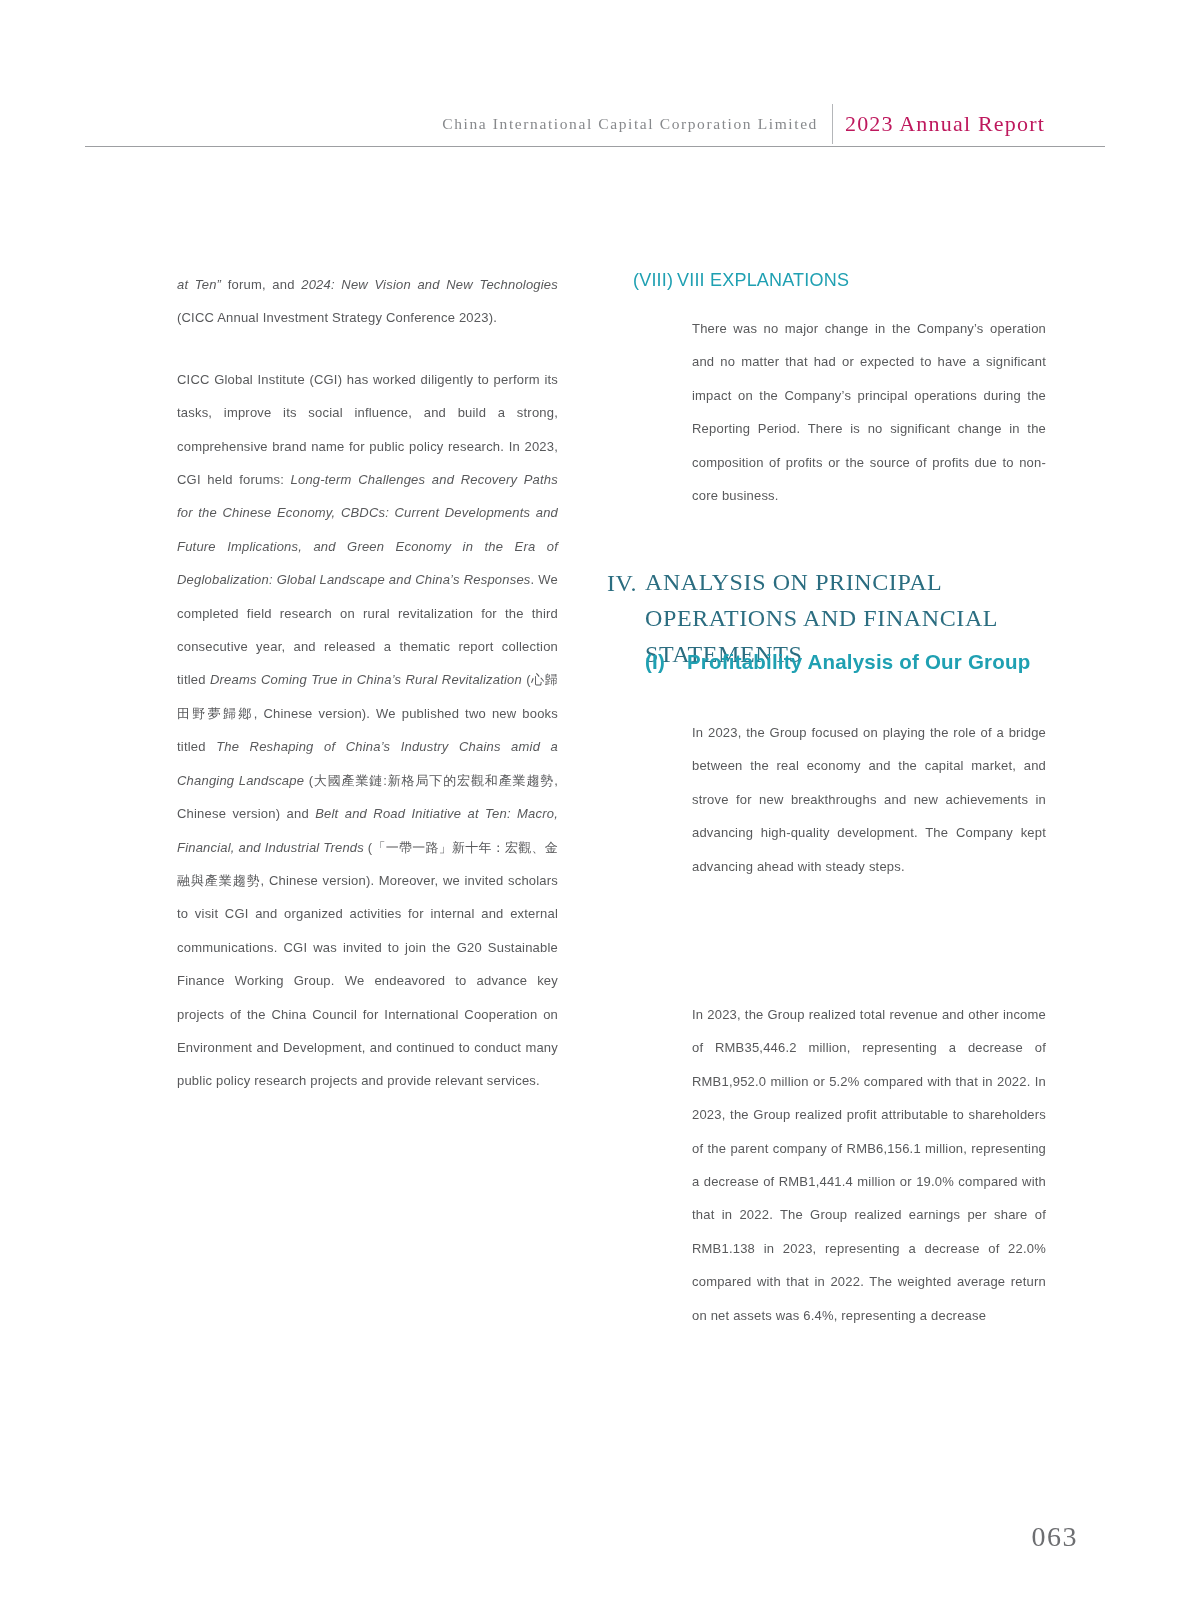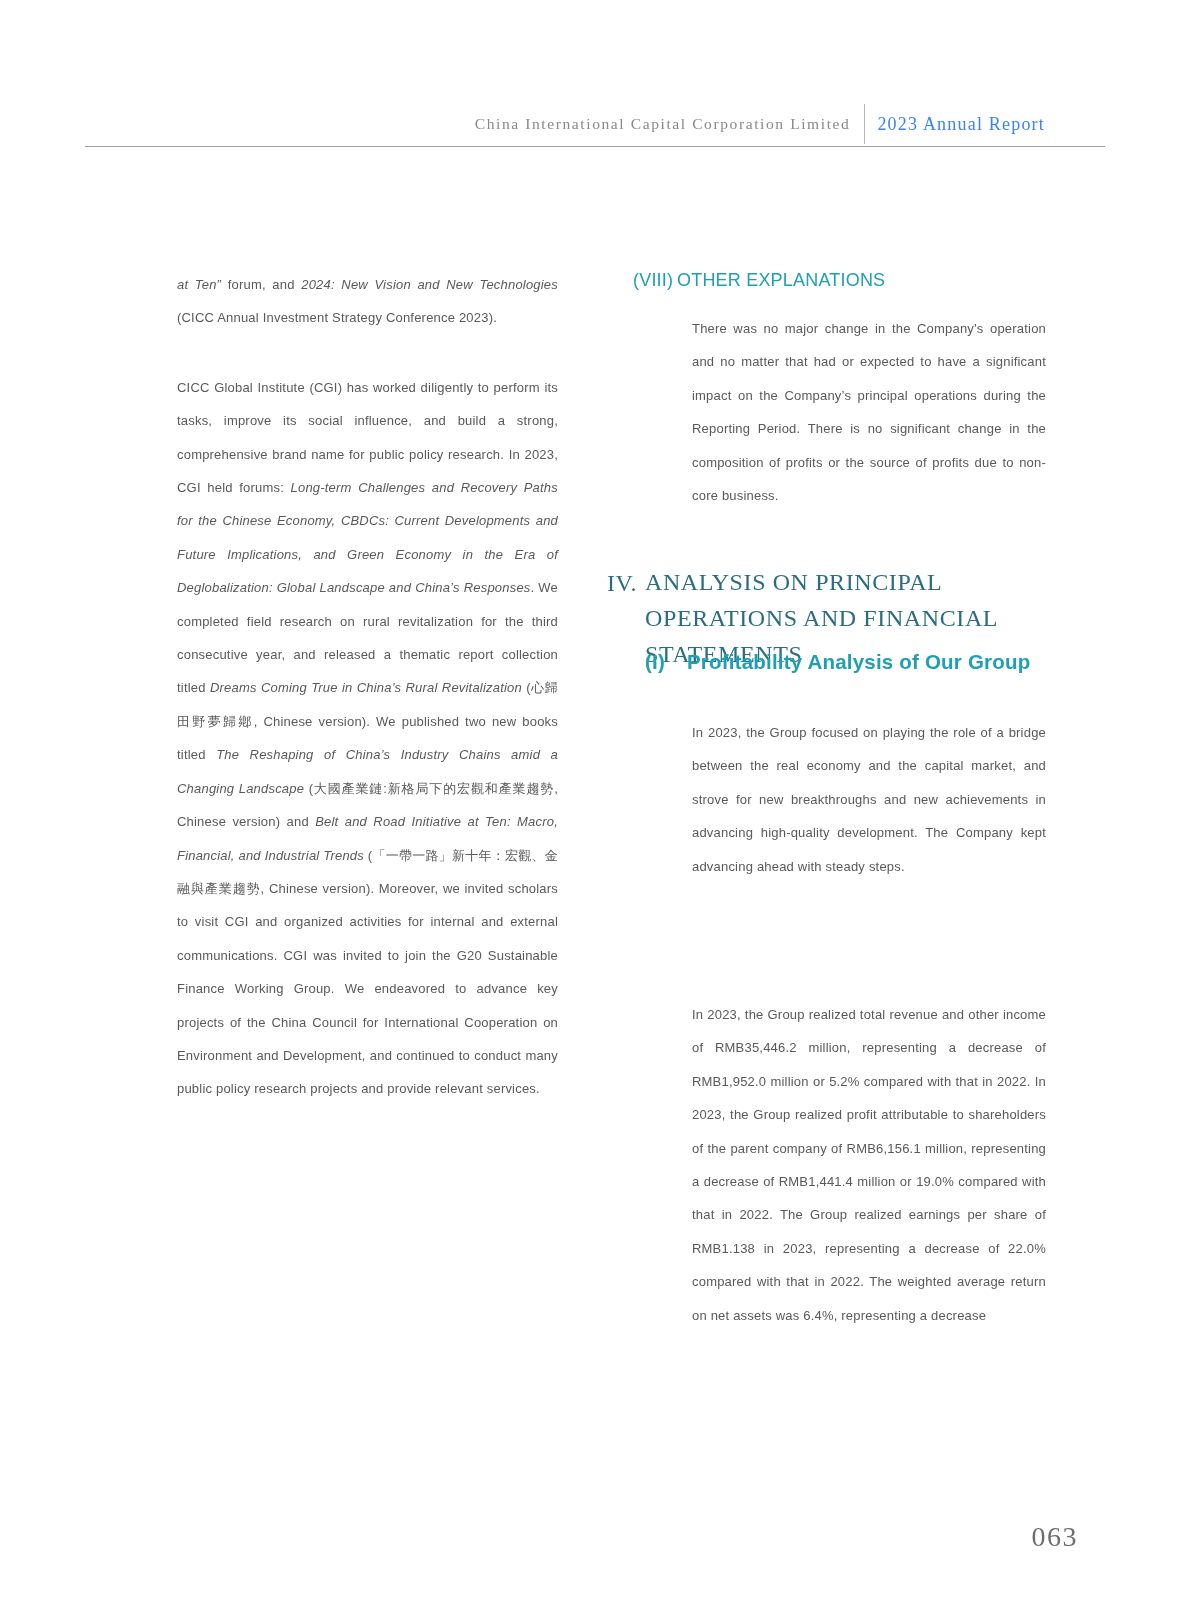--- a/index.html
+++ b/index.html
@@ -10,34 +10,34 @@
     font-family:"Liberation Sans", sans-serif;
   }
   
   .hdr {
     position:absolute; top:104px; right:145px;
     display:flex; align-items:center;
     font-family:"Liberation Serif", serif; white-space:nowrap;
   }
   .hdr-company { font-size:15.5px; color:#87898c; letter-spacing:1.6px; }
   .hdr-divider { width:1px; height:40px; background:#b4b6b9; margin:0 12px 0 14px; }
-  .hdr-report  { font-size:18px; color:#3b82f6; letter-spacing:1.2px; }
+  .hdr-report  { font-size:22px; color:#be185d; letter-spacing:1.2px; }
   .hdr-rule {
     position:absolute; top:146px; left:85px; width:1020px; height:1px;
     background:#9d9fa2;
   }
   
   .body-txt {
     font-size:13px; line-height:33.4px; color:#58595b;
     text-align:justify; text-align-last:left; letter-spacing:0.2px;
   }
   .col-left {
     position:absolute; left:177px; top:268px; width:381px;
   }
-  .col-left p + p { margin-top:36px; }
+  .col-left p + p { margin-top:28px; }
   
   .h-viii {
     position:absolute; left:633px; top:270px; width:420px;
     display:flex; font-weight:normal; font-size:18px; letter-spacing:0.2px;
   }
   .h-num  { width:44px; flex:none; }
   .teal   { color:#1fa0b2; }
   .p-viii { position:absolute; left:692px; top:312px; width:354px; }
   .h-iv {
     position:absolute; left:607px; top:564px; width:460px;
@@ -72,21 +72,21 @@
   </div>
   <div class="hdr-rule"></div>
 
   <div class="col-left body-txt">
     <p><span style="font-style: italic;">at Ten”</span><span> forum, and </span><span style="font-style: italic;">2024: New Vision and New Technologies</span><span> (CICC Annual Investment Strategy Conference 2023).</span></p>
     <p><span>CICC Global Institute (CGI) has worked diligently to perform its tasks, improve its social influence, and build a strong, comprehensive brand name for public policy research. In 2023, CGI held forums: </span><span style="font-style: italic;">Long-term Challenges and Recovery Paths for the Chinese Economy, CBDCs: Current Developments and Future Implications, and Green Economy in the Era of Deglobalization: Global Landscape and China’s Responses</span><span>. We completed field research on rural revitalization for the third consecutive year, and released a thematic report collection titled </span><span style="font-style: italic;">Dreams Coming True in China’s Rural Revitalization</span><span> (心歸田野夢歸鄕, Chinese version). We published two new books titled </span><span style="font-style: italic;">The Reshaping of China’s Industry Chains amid a Changing Landscape</span><span> (大國產業鏈:新格局下的宏觀和產業趨勢, Chinese version) and </span><span style="font-style: italic;">Belt and Road Initiative at Ten: Macro, Financial, and Industrial Trends</span><span> (「一帶一路」新十年：宏觀、金融與產業趨勢, Chinese version). Moreover, we invited scholars to visit CGI and organized activities for internal and external communications. CGI was invited to join the G20 Sustainable Finance Working Group. We endeavored to advance key projects of the China Council for International Cooperation on Environment and Development, and continued to conduct many public policy research projects and provide relevant services.</span></p>
   </div>
 
   <div class="h-viii teal">
     <span class="h-num">(VIII)</span>
-    <span>OTHER EXPLANATIONS</span>
+    <span>VIII EXPLANATIONS</span>
   </div>
 
   <p class="p-viii body-txt">There was no major change in the Company’s operation and no matter that had or expected to have a significant impact on the Company’s principal operations during the Reporting Period. There is no significant change in the composition of profits or the source of profits due to non-core business.</p>
 
   <div class="h-iv">
     <span class="h-num">IV.</span>
     <span class="h-iv-title">ANALYSIS ON PRINCIPAL OPERATIONS AND FINANCIAL STATEMENTS</span>
   </div>
 
   <div class="h-i teal">

